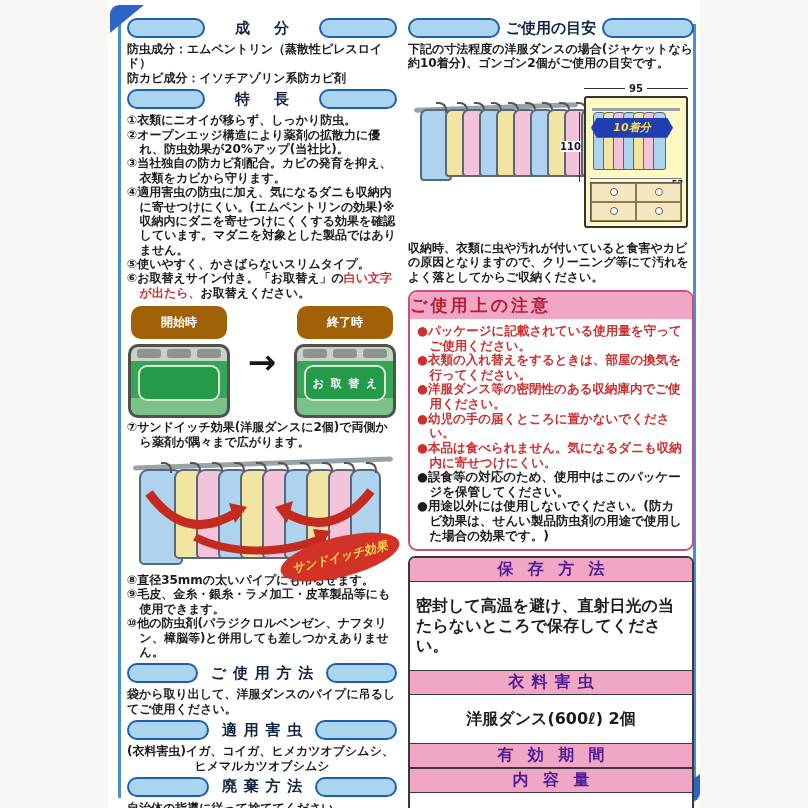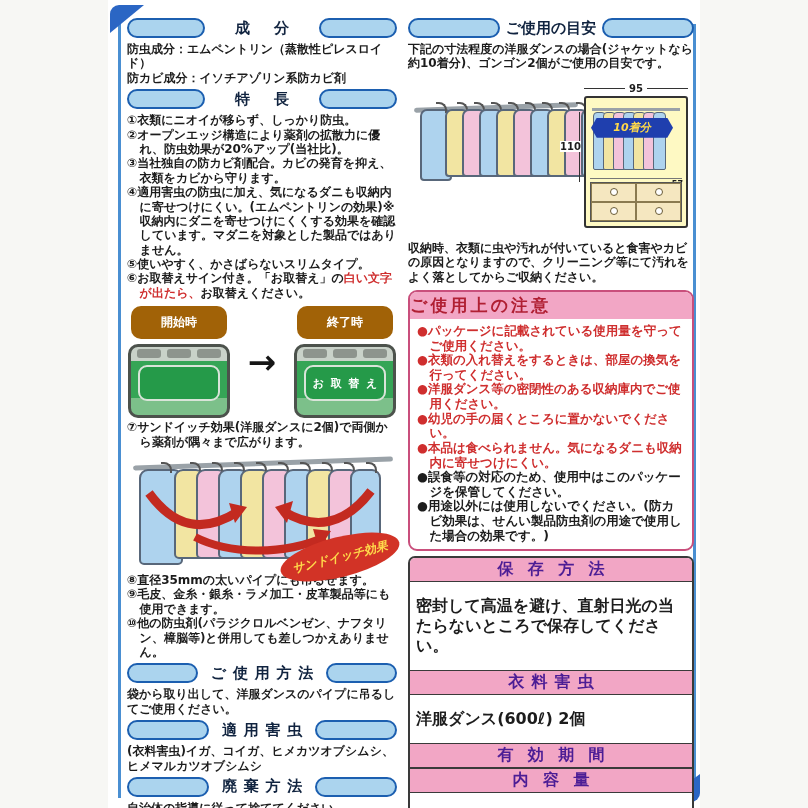--- a/index.html
+++ b/index.html
@@ -49,21 +49,21 @@
           border-radius:9px 9px 5px 5px;position:relative;}
   .jacket:first-child{margin-left:0;width:40px;height:92px;}
   .jacket .hook{position:absolute;top:-9px;left:50%;width:9px;height:9px;border:2px solid #555;
                 border-bottom:none;border-left:none;border-radius:0 8px 0 0;}
   .jb{background:#aed3ee;} .jy{background:#f2e5a2;} .jp{background:#f3c3da;}
   .rack svg.arrows{position:absolute;left:0;top:18px;}
   .oval{position:absolute;right:-10px;bottom:-6px;width:122px;height:40px;background:#d23326;
         border-radius:50%;transform:rotate(-14deg);display:flex;align-items:center;justify-content:center;
         color:#ffd94a;font-size:12px;font-weight:bold;font-style:italic;white-space:nowrap;}
 
-  .center{}
+  .center{text-align:center;}
 
   
   .meyasu-ill{position:relative;height:168px;margin-top:2px;}
   .rack2{position:absolute;left:0;top:26px;width:160px;height:90px;}
   .rack2 .pipe{top:2px;}
   .rack2 .jacket{width:20px;height:64px;margin-left:-7px;border-radius:7px 7px 4px 4px;}
   .rack2 .jacket:first-child{margin-left:0;width:28px;height:68px;}
   .wardrobe{position:absolute;right:6px;top:10px;width:104px;}
   .dim-h{display:flex;align-items:center;gap:4px;font-size:10px;font-weight:bold;}
   .dim-h .ln{flex:1;border-top:1.5px solid #333;position:relative;}

